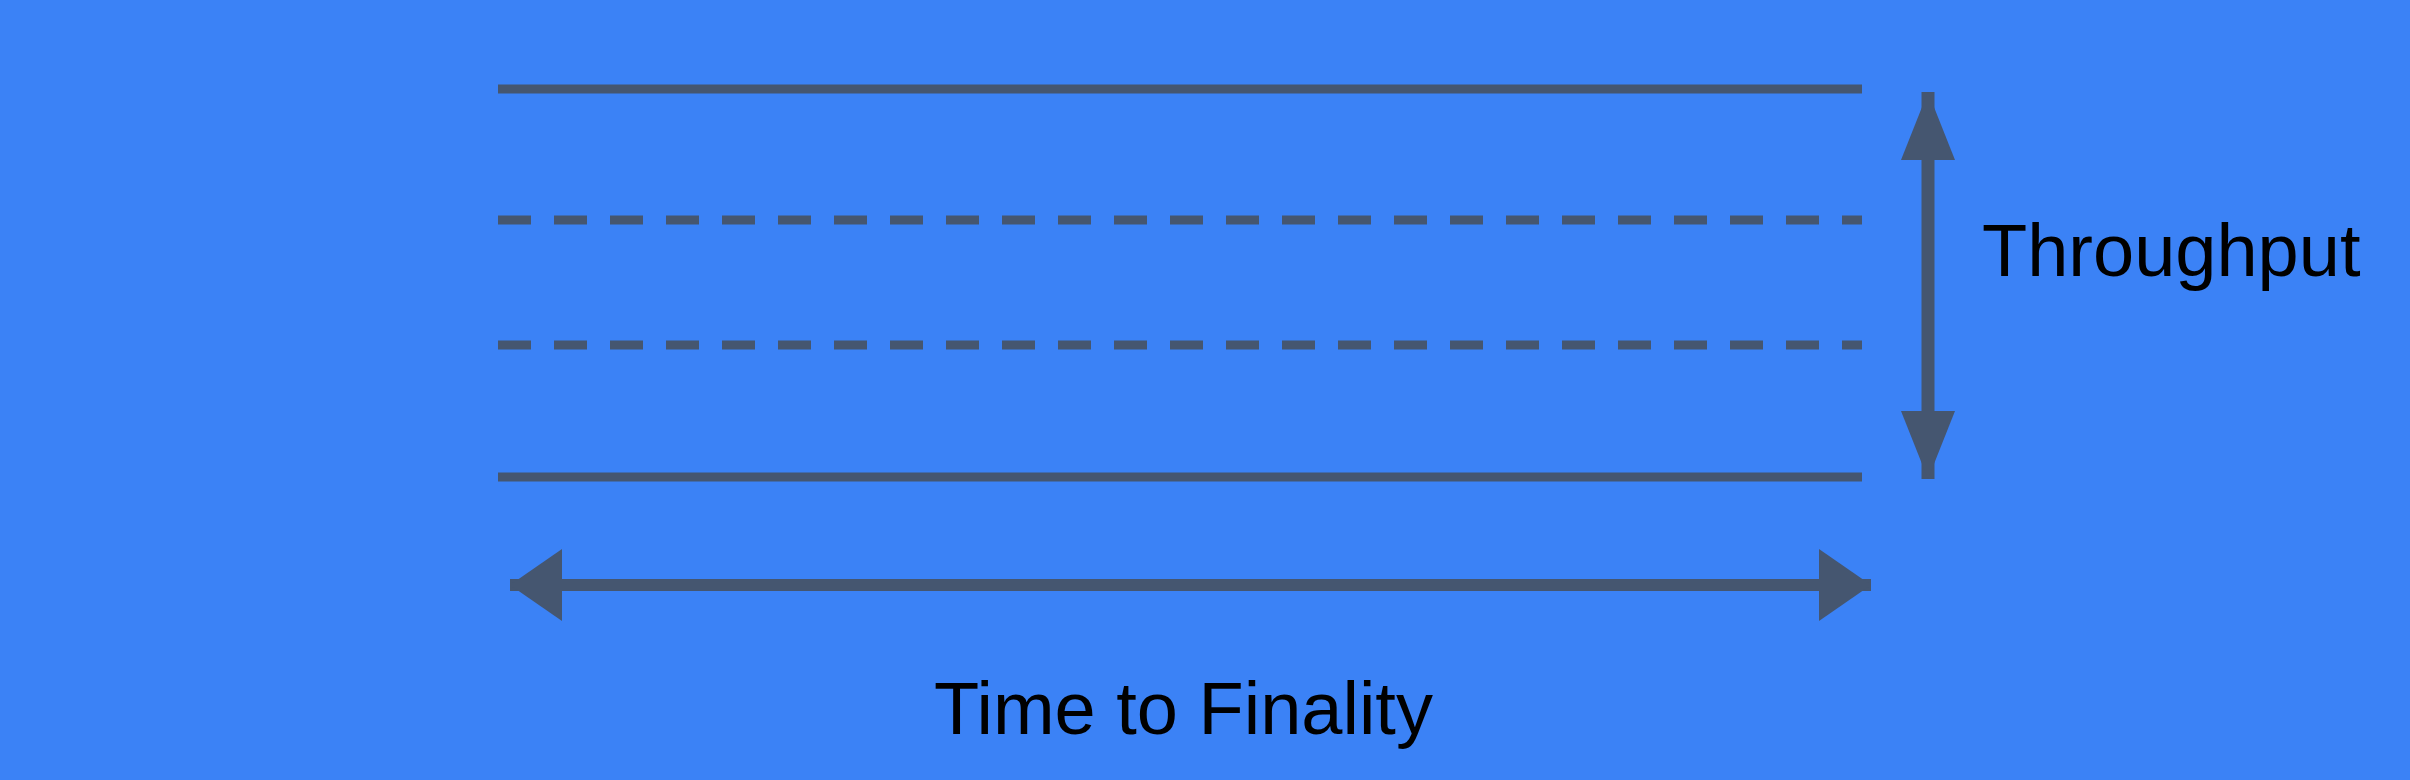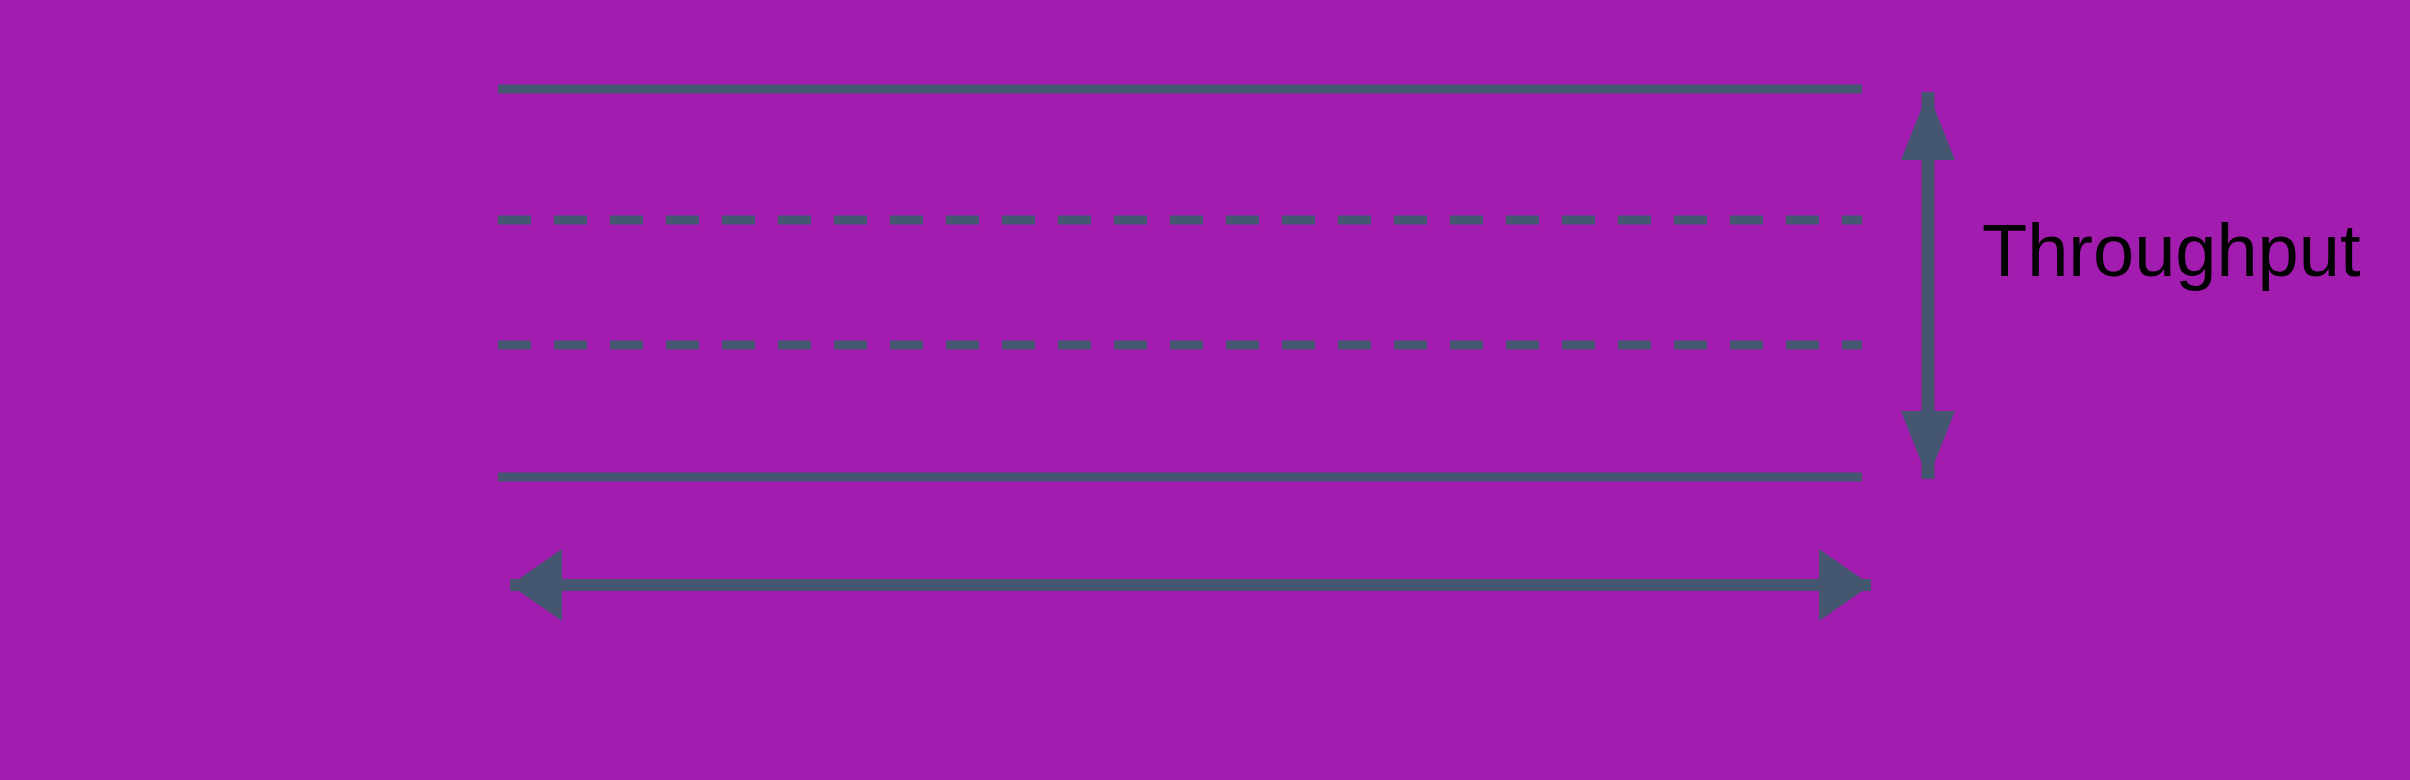--- a/index.html
+++ b/index.html
@@ -8,21 +8,21 @@
     padding: 0;
     background: #ffffff;
   }
   body {
     font-family: "Liberation Sans", sans-serif;
   }
   #stage {
     position: relative;
     width: 2410px;
     height: 780px;
-    background: #a21caf;
+    background: #3b82f6;
     overflow: hidden;
   }
   #diagram-svg {
     position: absolute;
     left: 0;
     top: 0;
     width: 2410px;
     height: 780px;
     display: block;
   }
@@ -67,14 +67,15 @@
 
     <g>
       <rect id="h-shaft" x="510" y="579" width="1361" height="12" fill="#455670"></rect>
       <polygon id="h-head-left" points="510,585 562,549 562,621" fill="#455670"></polygon>
       <polygon id="h-head-right" points="1871,585 1819,549 1819,621" fill="#455670"></polygon>
     </g>
   </svg>
 
   <div class="diagram-label" id="throughput-label">Throughput</div>
 
+  <div class="diagram-label" id="time-to-finality-label">Time to Finality</div>
 
 </div>
 
 </body></html>

